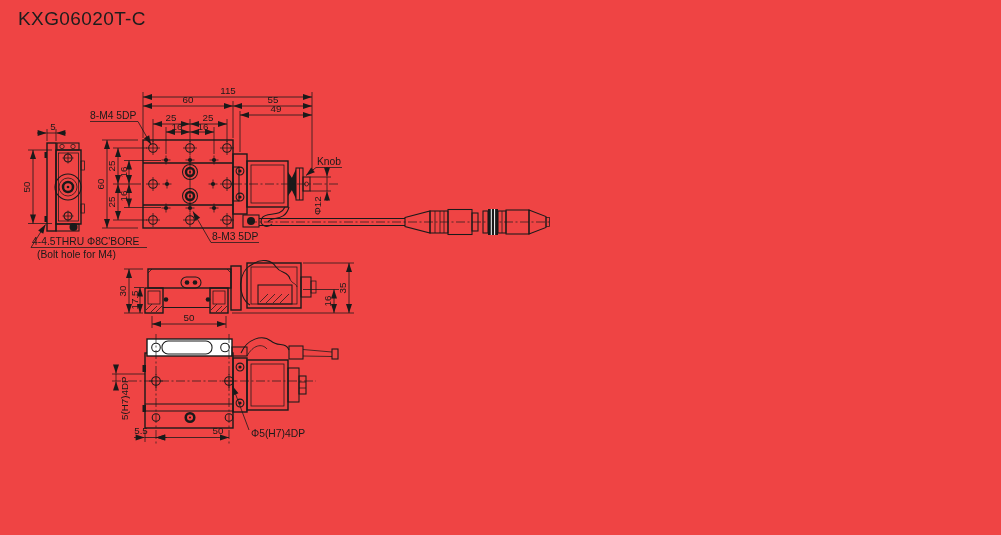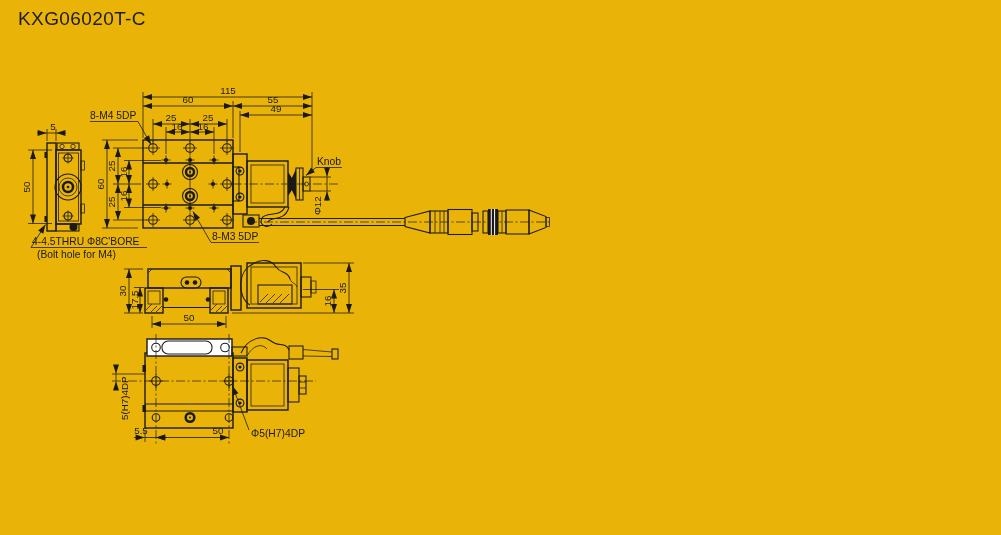--- a/index.html
+++ b/index.html
@@ -1,16 +1,16 @@
 <!DOCTYPE html>
 <html><head>
 <meta charset="utf-8">
 <style>
   html,body{margin:0;padding:0;background:#fff}
-  .stage{position:relative;width:1001px;height:535px;background:#eab308;overflow:hidden;
+  .stage{position:relative;width:1001px;height:535px;background:#ef4444;overflow:hidden;
          font-family:"Liberation Sans",sans-serif}
   .title{position:absolute;left:18px;top:8px;font-size:19px;color:#1d1d1d;letter-spacing:.4px}
   svg{position:absolute;left:0;top:0}
   svg text{font-family:"Liberation Sans",sans-serif;fill:#1a1a1a}
   .t{font-size:9.8px}
   .tl{font-size:10.3px}
   .ol{fill:none;stroke:#1a1a1a;stroke-width:1.4}
   .o2{fill:none;stroke:#1a1a1a;stroke-width:1.05}
   .th{fill:none;stroke:#1a1a1a;stroke-width:.75}
   .dm{fill:none;stroke:#1a1a1a;stroke-width:.8}

